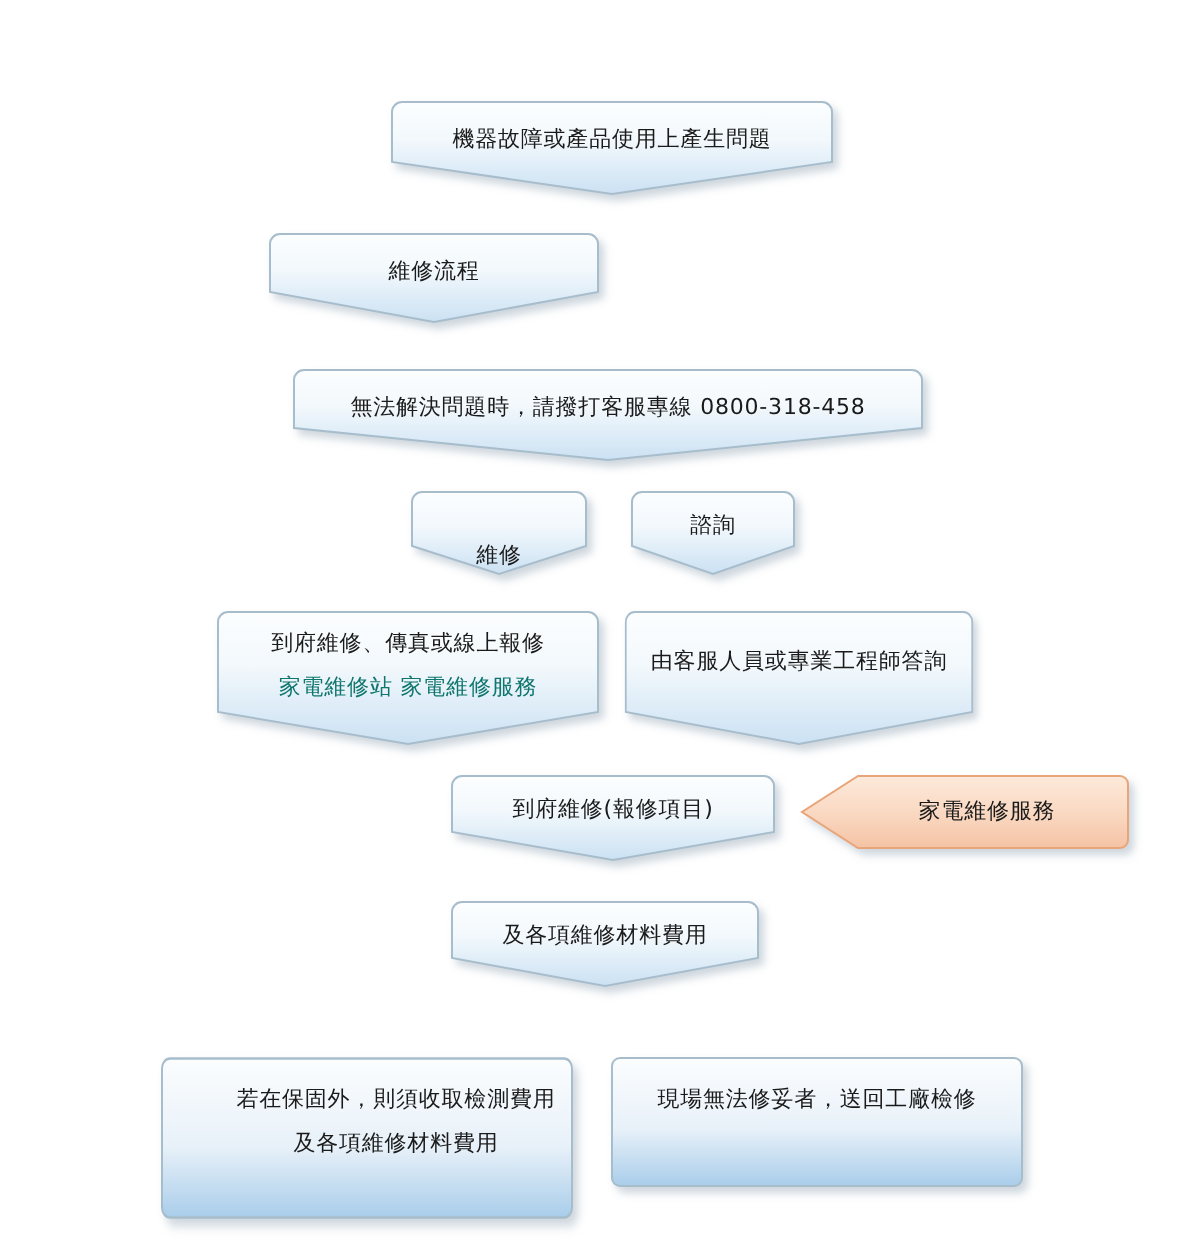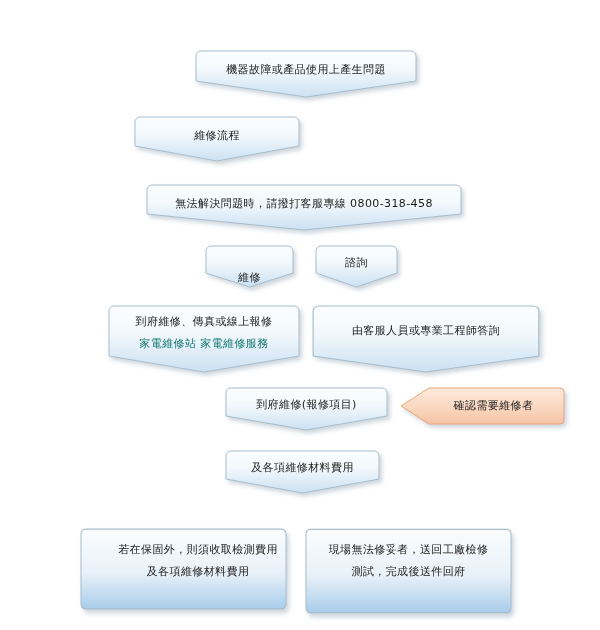--- a/index.html
+++ b/index.html
@@ -113,57 +113,56 @@
   </div>
 
   <div class="node" style="left:108px;top:305px;width:192px;height:68px;">
     <svg viewBox="0 0 192 68" preserveAspectRatio="none">
       <path d="M6,1 H186 A5,5 0 0 1 191,6 V51 L96,67 L1,51 V6 A5,5 0 0 1 6,1 Z" fill="url(#blueGrad)" stroke="#a8bdcc" stroke-width="1" filter="url(#softShadow)"></path>
     </svg>
     <div class="label" style="margin-top:6px;">到府維修、傳真或線上報修</div>
     <div class="label sub">家電維修站 家電維修服務</div>
   </div>
 
-  <div class="node" style="left:312px;top:305px;width:228px;height:68px;">
+  <div class="node" style="left:312px;top:305px;width:175px;height:68px;">
     <svg viewBox="0 0 197 68" preserveAspectRatio="none">
       <path d="M6,1 H191 A5,5 0 0 1 196,6 V51 L98.5,67 L1,51 V6 A5,5 0 0 1 6,1 Z" fill="url(#blueGrad)" stroke="#a8bdcc" stroke-width="1" filter="url(#softShadow)"></path>
     </svg>
     <div class="label" style="margin-top:15px;">由客服人員或專業工程師答詢</div>
   </div>
 
   <div class="node" style="left:225px;top:387px;width:163px;height:44px;">
     <svg viewBox="0 0 163 44" preserveAspectRatio="none">
       <path d="M6,1 H157 A5,5 0 0 1 162,6 V29 L81.5,43 L1,29 V6 A5,5 0 0 1 6,1 Z" fill="url(#blueGrad)" stroke="#a8bdcc" stroke-width="1" filter="url(#softShadow)"></path>
     </svg>
     <div class="label" style="margin-top:7px;">到府維修(報修項目)</div>
   </div>
 
   <div class="node orange" style="left:400px;top:387px;width:165px;height:38px;">
     <svg viewBox="0 0 165 38" preserveAspectRatio="none">
       <path d="M29,1 H160 A4,4 0 0 1 164,5 V33 A4,4 0 0 1 160,37 H29 L1,19 Z" fill="url(#orangeGrad)" stroke="#e8a57a" stroke-width="1" filter="url(#softShadow)"></path>
     </svg>
-    <div class="label" style="margin-top:8px;padding-left:22px;">確認需要維修者</div>
+    <div class="label" style="margin-top:8px;padding-left:22px;">家電維修服務</div>
   </div>
 
   <div class="node" style="left:225px;top:450px;width:155px;height:44px;">
     <svg viewBox="0 0 155 44" preserveAspectRatio="none">
       <path d="M6,1 H149 A5,5 0 0 1 154,6 V29 L77.5,43 L1,29 V6 A5,5 0 0 1 6,1 Z" fill="url(#blueGrad)" stroke="#a8bdcc" stroke-width="1" filter="url(#softShadow)"></path>
     </svg>
     <div class="label" style="margin-top:7px;">及各項維修材料費用</div>
   </div>
 
   <div class="node" style="left:80px;top:528px;width:207px;height:82px;padding-left:29px;">
     <svg viewBox="0 0 207 66" preserveAspectRatio="none">
       <rect x="1" y="1" width="205" height="64" rx="4" ry="4" fill="url(#blueGradSolid)" stroke="#a8bdcc" stroke-width="1" filter="url(#softShadow)"></rect>
     </svg>
     <div class="label" style="margin-top:11px;">若在保固外，則須收取檢測費用</div>
     <div class="label">及各項維修材料費用</div>
   </div>
 
-  <div class="node" style="left:305px;top:528px;width:207px;height:86px;">
+  <div class="node" style="left:305px;top:528px;width:207px;height:66px;">
     <svg viewBox="0 0 207 66" preserveAspectRatio="none">
       <rect x="1" y="1" width="205" height="64" rx="4" ry="4" fill="url(#blueGradSolid)" stroke="#a8bdcc" stroke-width="1" filter="url(#softShadow)"></rect>
     </svg>
     <div class="label" style="margin-top:11px;">現場無法修妥者，送回工廠檢修</div>
-    <div class="label">測試，完成後送件回府</div>
   </div>
 
 </div>
 
 </body></html>

